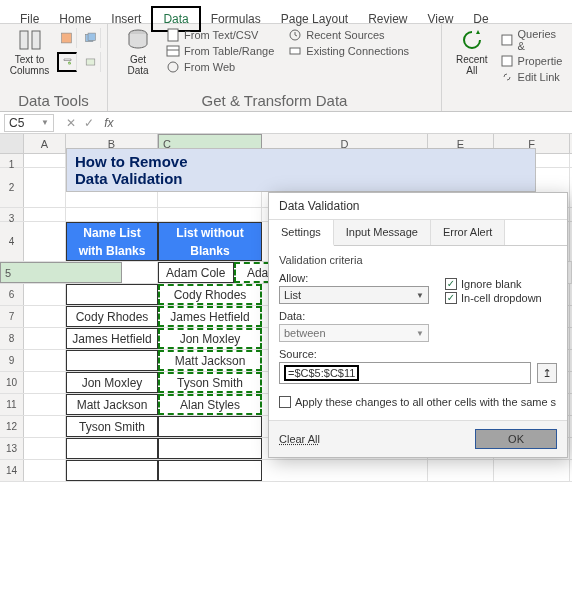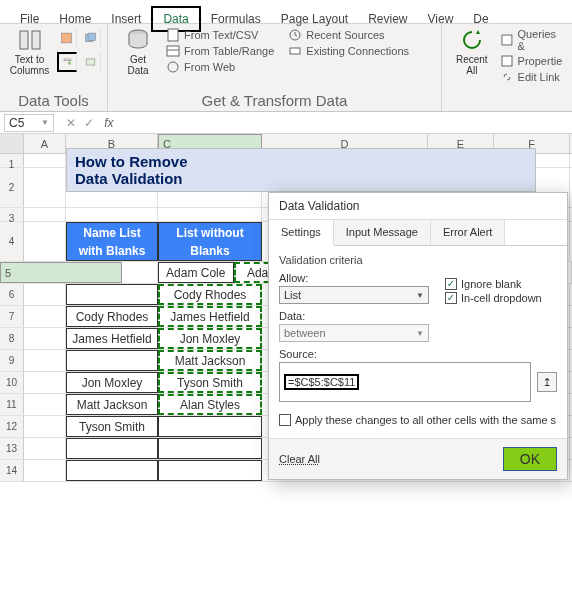--- a/index.html
+++ b/index.html
@@ -65,27 +65,27 @@
 .dlg-tab { padding:6px 12px; font-size:11px; background:#f4f4f4; border-right:1px solid #ddd; cursor:pointer; }
 .dlg-tab.active { background:#fff; border-bottom:2px solid #fff; margin-bottom:-1px; }
 .dlg-body { padding:8px 10px 4px 10px; }
 .fieldset-label { font-size:11px; color:#444; margin-bottom:6px; border-bottom: none; }
 .field-row { display:flex; gap:16px; align-items:flex-end; margin-bottom:6px; }
 .col { display:flex; flex-direction:column; gap:2px; }
 .lbl { font-size:11px; color:#333; }
 .sel { width:150px; border:1px solid #999; background:#f4f4f4; font-size:11px; padding:2px 4px; display:flex; justify-content:space-between; align-items:center; }
 .sel .caret { font-size:8px; color:#555; }
 .src-row { display:flex; align-items:center; gap:6px; }
-.src-input { flex:1; border:1px solid #999; padding:11px 4px; font-size:11px; display:flex; align-items:center; }
+.src-input { flex:1; border:1px solid #999; padding:2px 4px; font-size:11px; display:flex; align-items:center; }
 .src-value { border:2px solid #000; padding:0 2px; display:inline-block; }
 .range-btn { width:20px; height:20px; border:1px solid #999; background:#f4f4f4; display:flex; align-items:center; justify-content:center; font-size:11px; }
 .chk { display:flex; align-items:center; gap:4px; font-size:11px; white-space:nowrap; }
 .chk .box { width:12px; height:12px; border:1px solid #555; display:flex; align-items:center; justify-content:center; font-size:10px; line-height:10px; color:#217346; }
 .dlg-foot { display:flex; justify-content:space-between; align-items:center; padding:8px 10px; background:#f4f4f4; border-top:1px solid #ddd; }
-.btn { border:1px solid #999; padding:3px 16px; font-size:14px; background:#84cc16; cursor:pointer; }
+.btn { border:1px solid #999; padding:3px 32px; font-size:11px; background:#a3a3a3; cursor:pointer; }
 .btn.primary { border:1.5px solid #2b579a; }
 .link { color:#333; text-decoration:underline dotted; font-size:11px; cursor:pointer; }
 .apply-area { padding:8px 10px 12px 10px; }
 
 .watermark { position:absolute; right:4px; bottom:178px; font-size:10px; color:#999; }
 </style>
 </head>
 <body>
 
 <div class="tabs">

